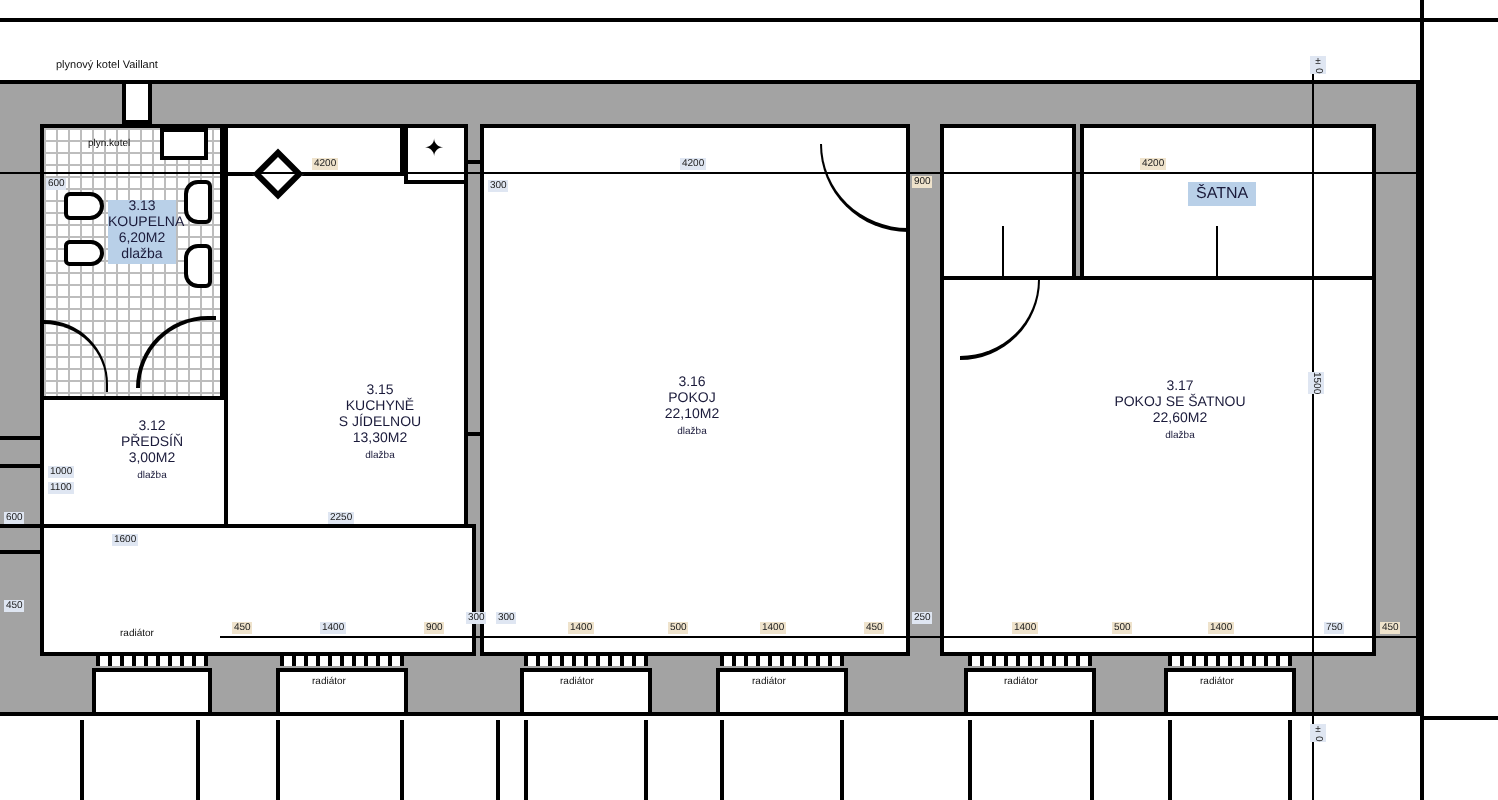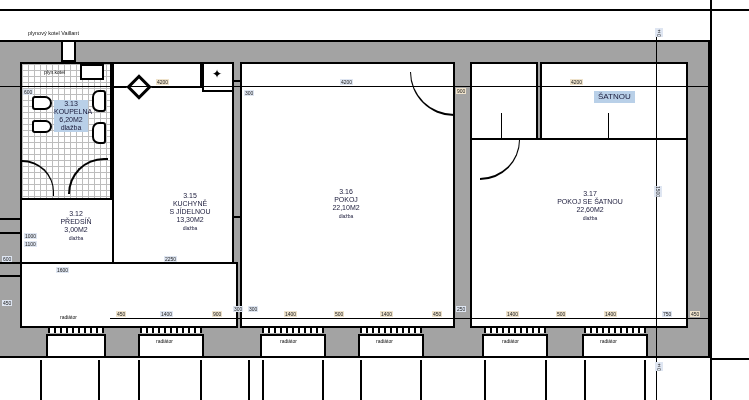--- a/index.html
+++ b/index.html
@@ -79,21 +79,21 @@
 <div class="abs" style="left:410px;top:72px;width:44px;height:44px;border-bottom:2px solid #000;border-left:1px solid #000;border-bottom-left-radius:44px;box-sizing:border-box;"></div>
 <div class="lbl" style="left:316px;top:188px;width:60px;">
   <div>3.16</div>
   <div>POKOJ</div>
   <div>22,10M2</div>
   <div style="font-size:5px;">dlažba</div>
 </div>
 
 <div class="room" style="left:470px;top:62px;width:68px;height:78px;"></div>
 <div class="room" style="left:540px;top:62px;width:148px;height:78px;"></div>
-<div class="abs label-hl" style="left:594px;top:91px;font-size:8px;line-height:12px;padding:0 4px;color:#1a1a3a;">ŠATNOU</div>
+<div class="abs label-hl" style="left:594px;top:91px;font-size:8px;line-height:12px;padding:0 4px;color:#1a1a3a;">ŠATNA</div>
 <div class="line" style="left:608px;top:113px;width:1px;height:50px;"></div>
 <div class="line" style="left:501px;top:113px;width:1px;height:42px;"></div>
 
 <div class="room" style="left:470px;top:138px;width:218px;height:190px;"></div>
 <div class="abs" style="left:480px;top:140px;width:40px;height:40px;border-bottom:2px solid #000;border-right:1px solid #000;border-bottom-right-radius:40px;box-sizing:border-box;"></div>
 <div class="lbl" style="left:540px;top:190px;width:100px;">
   <div>3.17</div>
   <div>POKOJ SE ŠATNOU</div>
   <div>22,60M2</div>
   <div style="font-size:5px;">dlažba</div>

